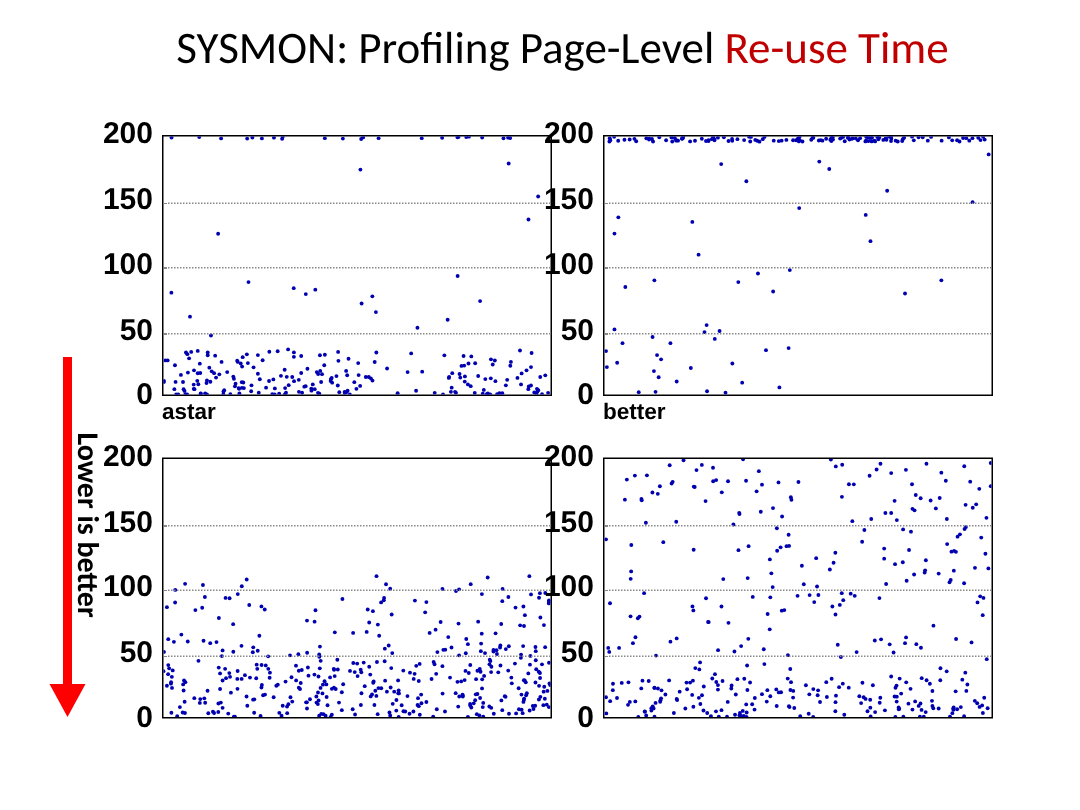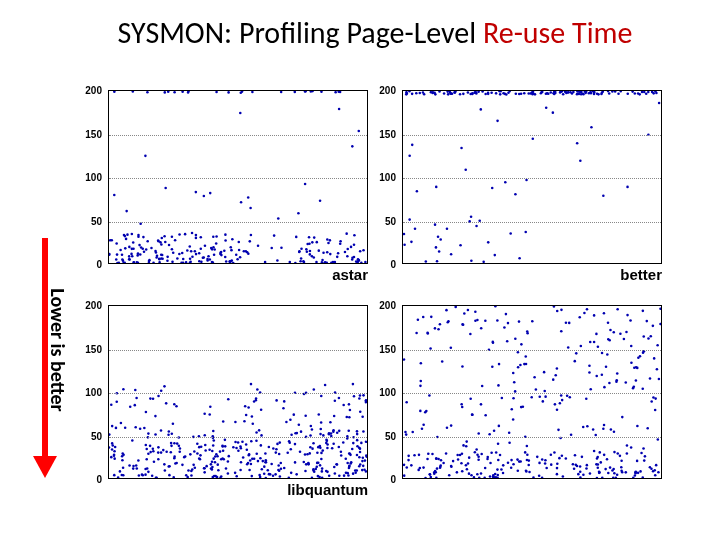--- a/index.html
+++ b/index.html
@@ -99,30 +99,30 @@
     position: absolute;
     left: 0; top: 0;
     width: 100%; height: 100%;
   }
   .ytick {
     position: absolute;
     right: 100%;
     margin-right: 6px;
     transform: translateY(-50%);
     font-family: Arial, sans-serif;
-    font-size: 10px;
+    font-size: 20px;
     font-weight: bold;
     color: #000;
   }
   .xlabel {
     position: absolute;
     left: 0;
     top: 100%;
     width: 100%;
-    text-align: right;
+    text-align: left;
     font-family: Arial, sans-serif;
     font-size: 15px;
     font-weight: bold;
     color: #000;
     margin-top: 2px;
   }
 </style>
 </head>
 <body>
 
@@ -1030,21 +1030,20 @@
             <circle cx="96.4" cy="109.0" r="1.3" fill="#0000b0"></circle>
             <circle cx="112.3" cy="173.9" r="1.3" fill="#0000b0"></circle>
             <circle cx="41.7" cy="93.7" r="1.3" fill="#0000b0"></circle>
             <circle cx="70.4" cy="141.5" r="1.3" fill="#0000b0"></circle>
             <circle cx="252.3" cy="93.6" r="1.3" fill="#0000b0"></circle>
           </svg>
       <div class="grid" style="top: 130.5px;"></div>
           <div class="grid" style="top: 87px;"></div>
           <div class="grid" style="top: 43.5px;"></div>
         </div>
-      <div class="xlabel">libquantum</div>
     <div class="ytick" style="top: 174px;">0</div>
         <div class="ytick" style="top: 130.5px;">50</div>
         <div class="ytick" style="top: 87px;">100</div>
         <div class="ytick" style="top: 43.5px;">150</div>
         <div class="ytick" style="top: 0px;">200</div>
       </div>
 
     <div class="plot p-mcf">
       <div class="plot-box">
         <svg id="svg-mcf" viewBox="0 0 260 174" preserveAspectRatio="none">

